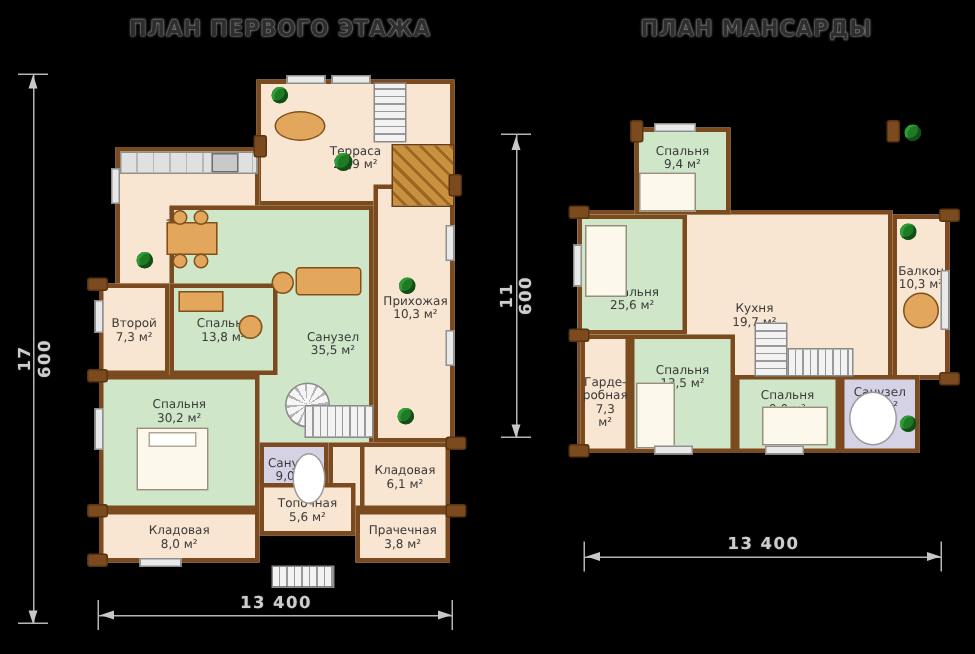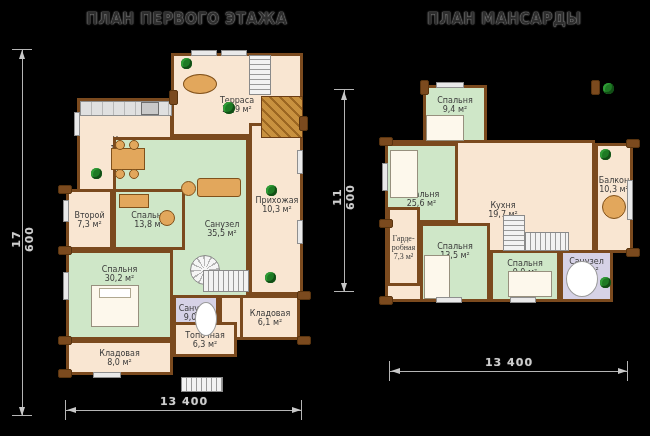--- a/index.html
+++ b/index.html
@@ -131,24 +131,30 @@
     <div class="room peach" style="left:3px;top:290px;width:107px;height:35px;">
       <div class="lbl">
         <span class="rn">Кладовая</span>
         <span class="ra">8,0 м²</span>
       </div>
     </div>
 
     <div class="room peach" style="left:110px;top:272px;width:64px;height:35px;">
       <div class="lbl">
         <span class="rn">Топочная</span>
-        <span class="ra">6,3 м²</span>
-      </div>
-    </div>
-
+        <span class="ra">5,6 м²</span>
+      </div>
+    </div>
+
+    <div class="room peach" style="left:174px;top:290px;width:63px;height:35px;">
+      <div class="lbl">
+        <span class="rn">Прачечная</span>
+        <span class="ra">3,8 м²</span>
+      </div>
+    </div>
 
     <div class="stairs" style="left:186px;top:5px;width:20px;height:38px;"></div>
     <div class="deck" style="left:198px;top:46px;width:40px;height:40px;"></div>
     <div class="tbl round" style="left:120px;top:24px;width:32px;height:18px;"></div>
     <div class="counter" style="left:17px;top:51px;width:90px;height:13px;"></div>
     <div class="stove" style="left:78px;top:52px;width:16px;height:11px;"></div>
     <div class="tbl" style="left:48px;top:98px;width:32px;height:20px;"></div>
     <div class="tbl round" style="left:52px;top:90px;width:8px;height:8px;"></div>
     <div class="tbl round" style="left:66px;top:90px;width:8px;height:8px;"></div>
     <div class="tbl round" style="left:52px;top:119px;width:8px;height:8px;"></div>
@@ -212,21 +218,21 @@
       </div>
     </div>
 
     <div class="room green" style="left:7px;top:88px;width:73px;height:80px;">
       <div class="lbl labs" style="left:0;right:0;top:44px;">
         <span class="rn">Спальня</span>
         <span class="ra">25,6 м²</span>
       </div>
     </div>
 
-    <div class="room peach" style="left:9px;top:152px;width:33px;height:79px;font-family:Liberation Serif, serif;">
+    <div class="room peach" style="left:9px;top:168px;width:33px;height:79px;">
       <div class="lbl labs" style="left:2px;right:2px;top:24px;">
         <span class="rn">Гарде-робная</span>
         <span class="ra">7,3 м²</span>
       </div>
     </div>
 
     <div class="room green" style="left:42px;top:168px;width:70px;height:79px;">
       <div class="lbl labs" style="left:0;right:0;top:16px;">
         <span class="rn">Спальня</span>
         <span class="ra">13,5 м²</span>

